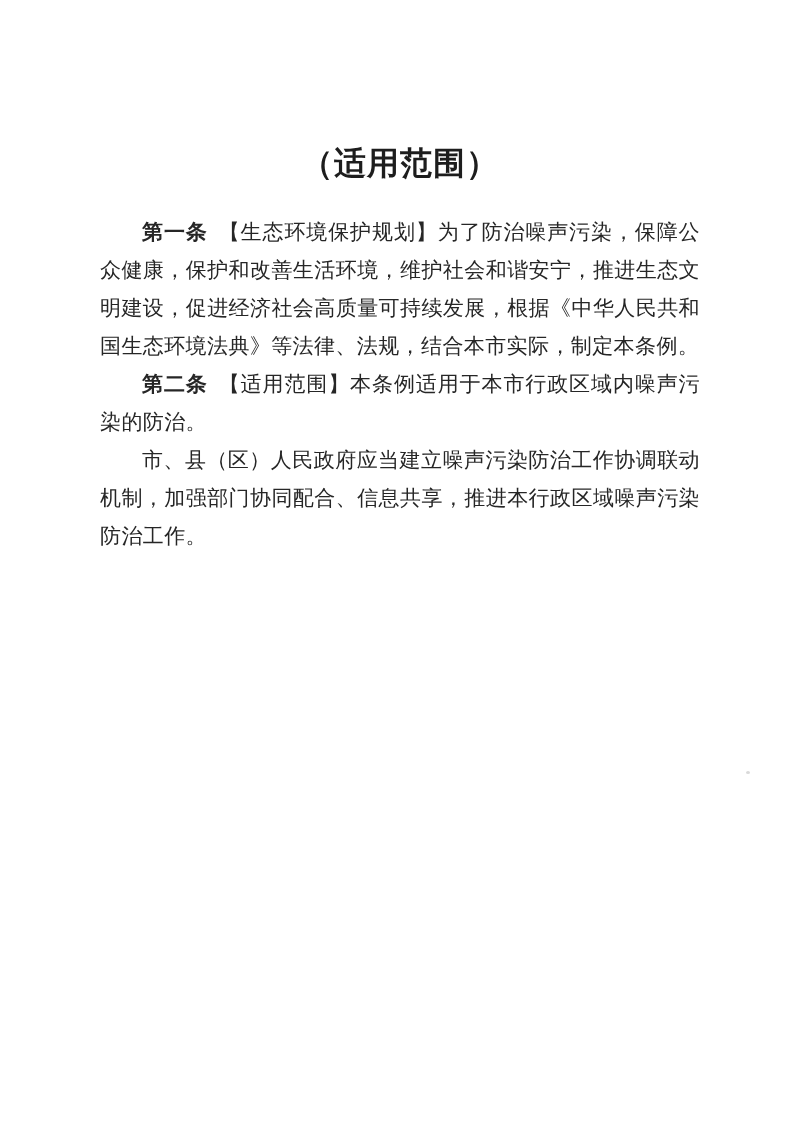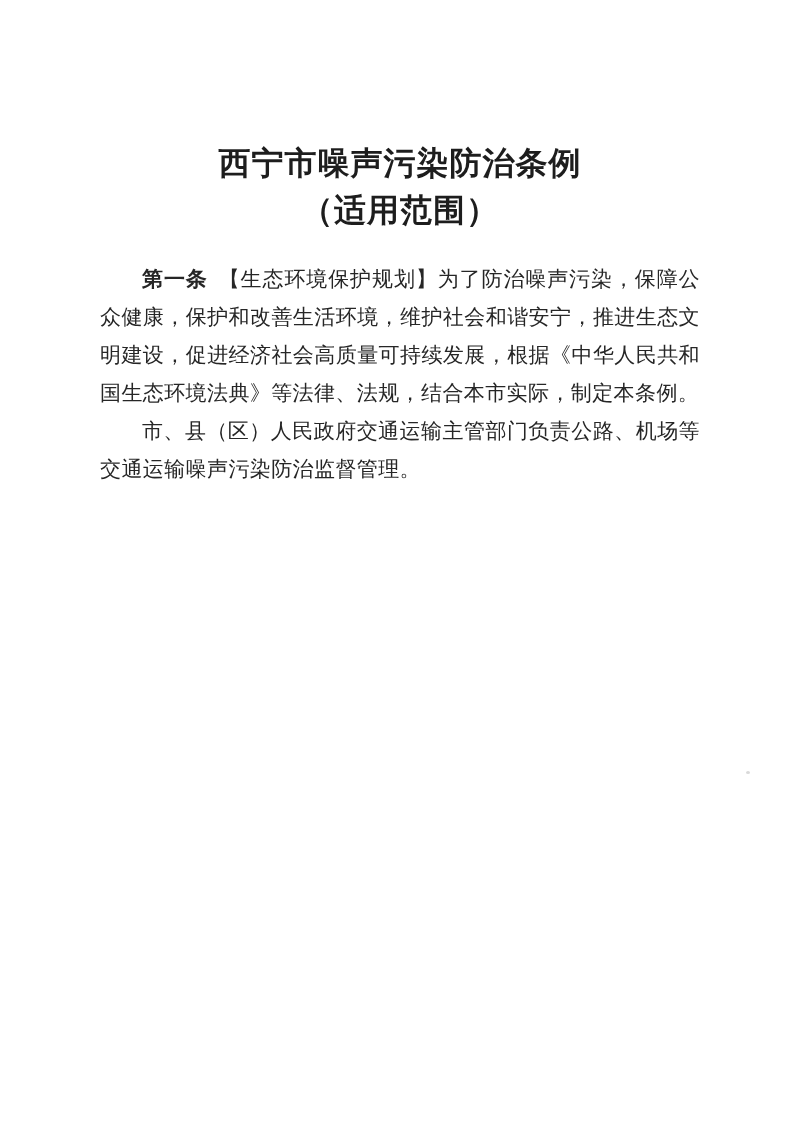--- a/index.html
+++ b/index.html
@@ -54,32 +54,32 @@
     border-radius: 50%;
     background: #d9d9d9;
   }
 </style>
 </head>
 <body>
 
 <div class="page">
 
   <div class="title-block">
-    <div class="title-line">西宁市噪声污染防治条例</div>
     <div class="title-line">（适用范围）</div>
   </div>
 
   <div class="content">
 
     <p><b class="art-label">第一条</b><span>【生态环境保护规划】</span><span>为了防治噪声污染，保障公众健康，保护和改善生活环境，维护社会和谐安宁，推进生态文明建设，促进经济社会高质量可持续发展，根据《中华人民共和国生态环境法典》等法律、法规，结合本市实际，制定本条例。</span></p>
 
+    <p><b class="art-label">第二条</b><span>【适用范围】</span><span>本条例适用于本市行政区域内噪声污染的防治。</span></p>
+
+
+    <p><span>市、县（区）人民政府应当建立噪声污染防治工作协调联动机制，加强部门协同配合、信息共享，推进本行政区域噪声污染防治工作。</span></p>
 
 
 
-
-
-    <p><span>市、县（区）人民政府交通运输主管部门负责公路、机场等交通运输噪声污染防治监督管理。</span></p>
 
   </div>
 
   <div class="speck"></div>
 
 </div>
 
 </body></html>

